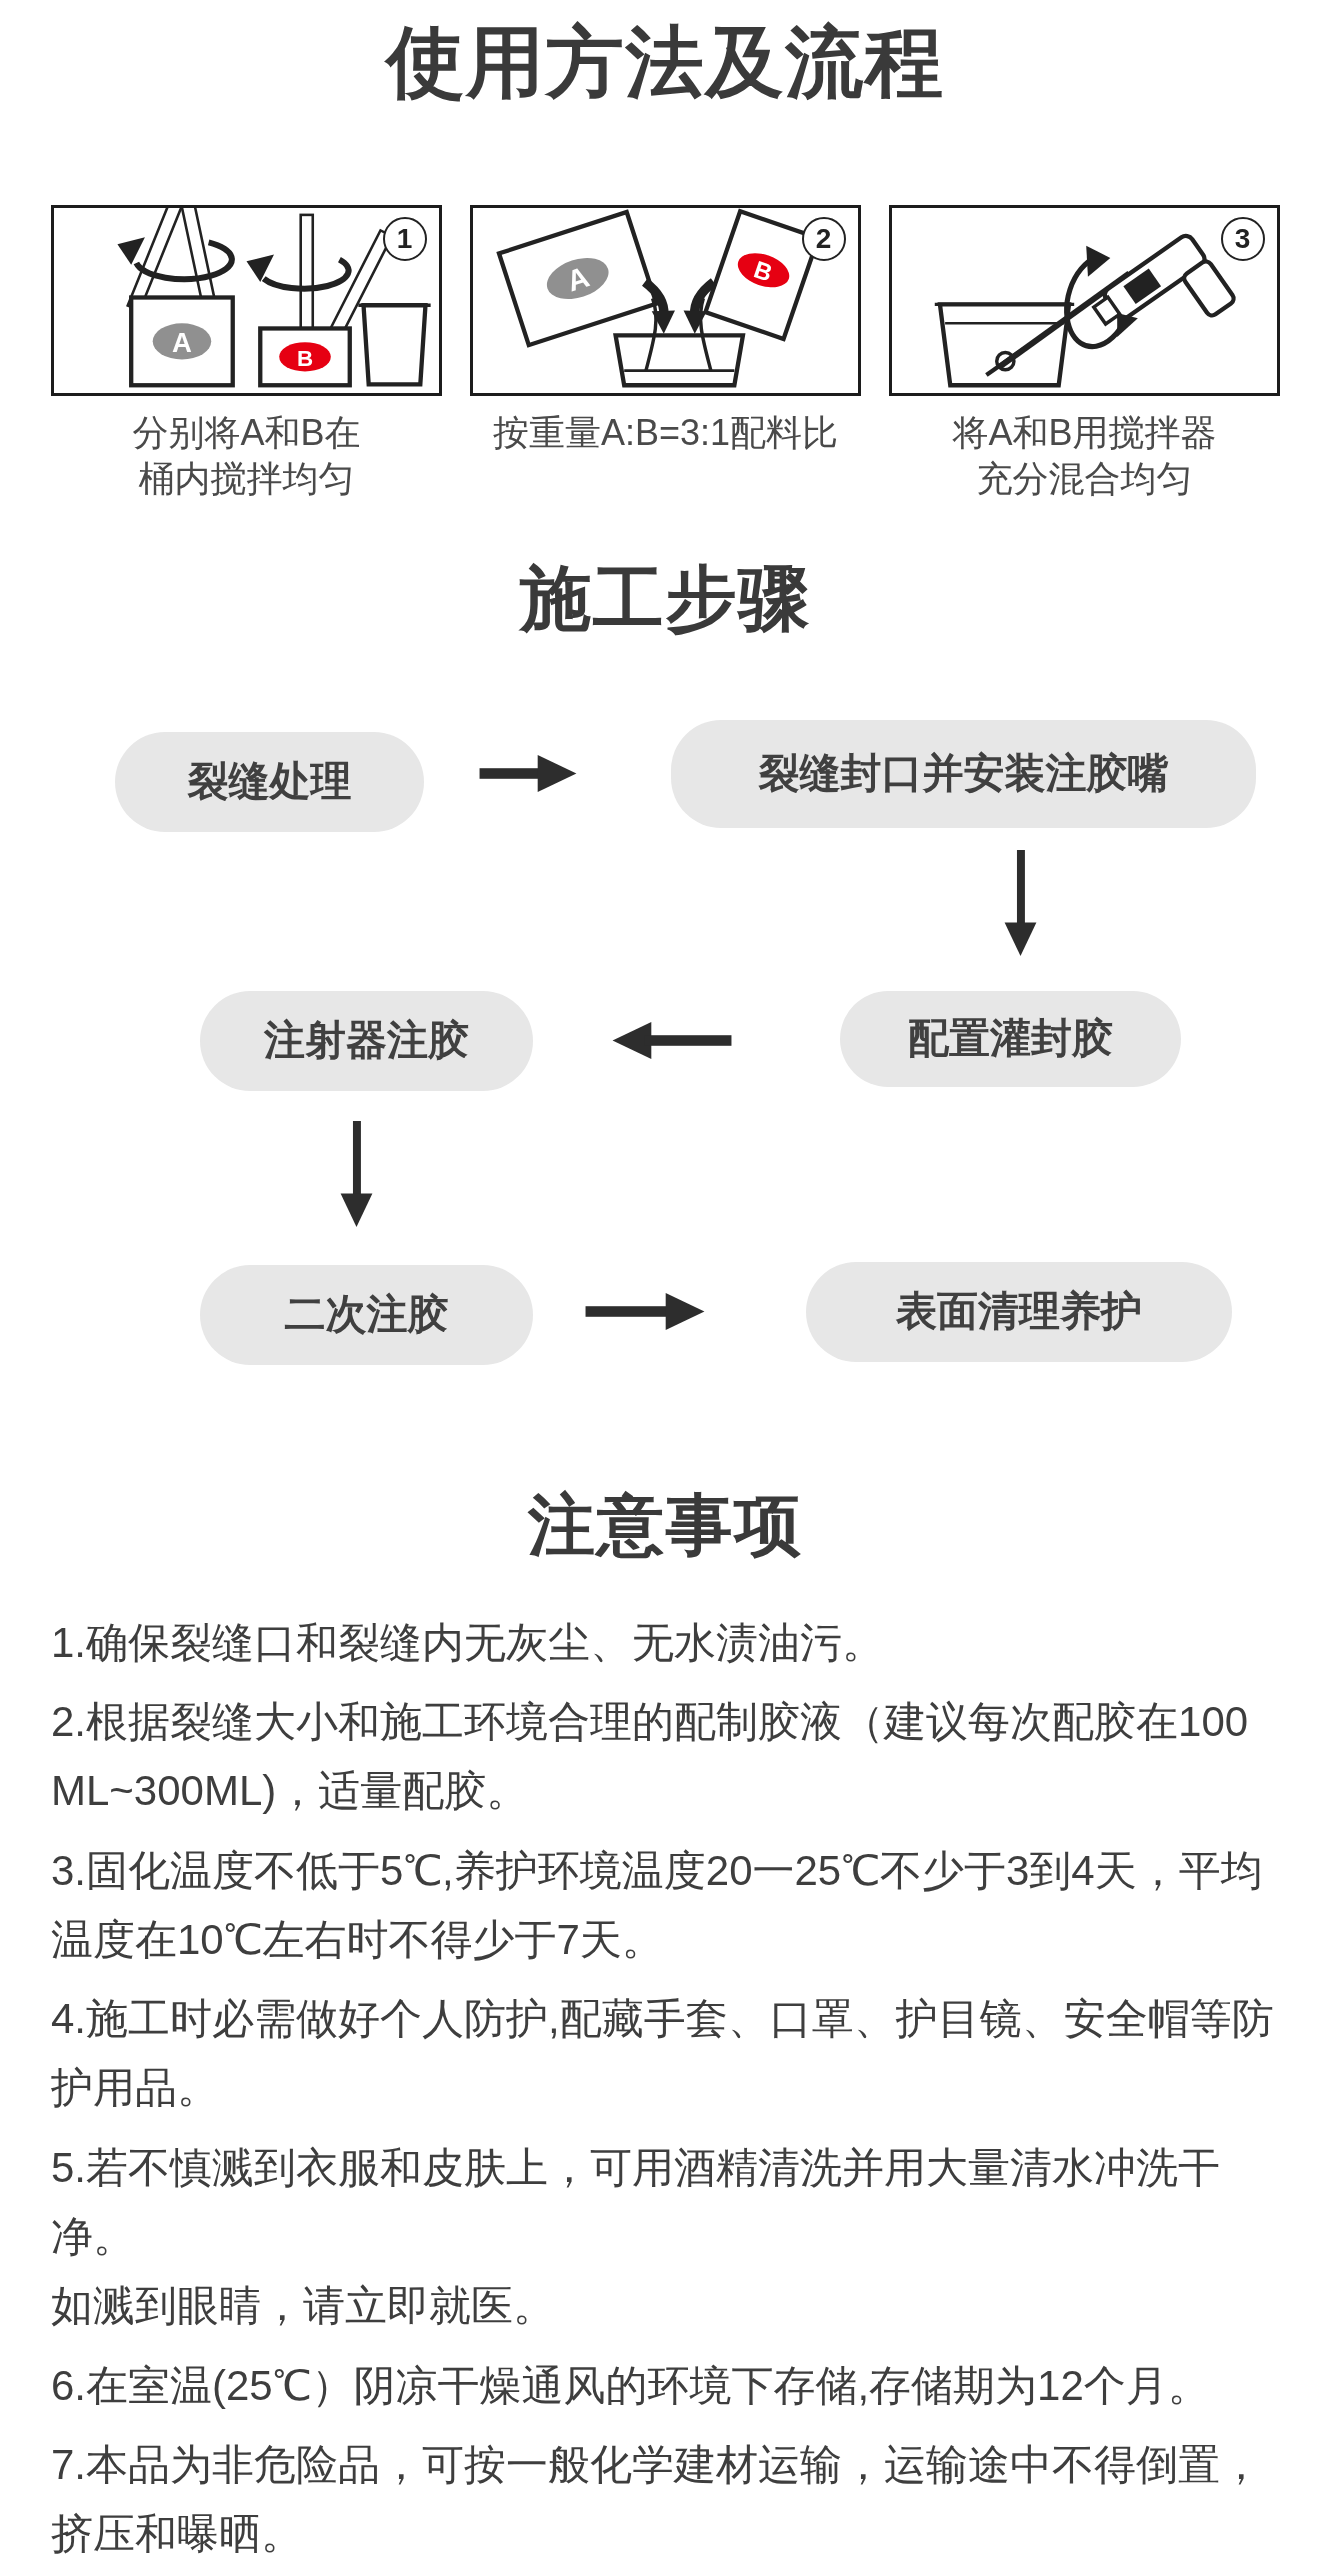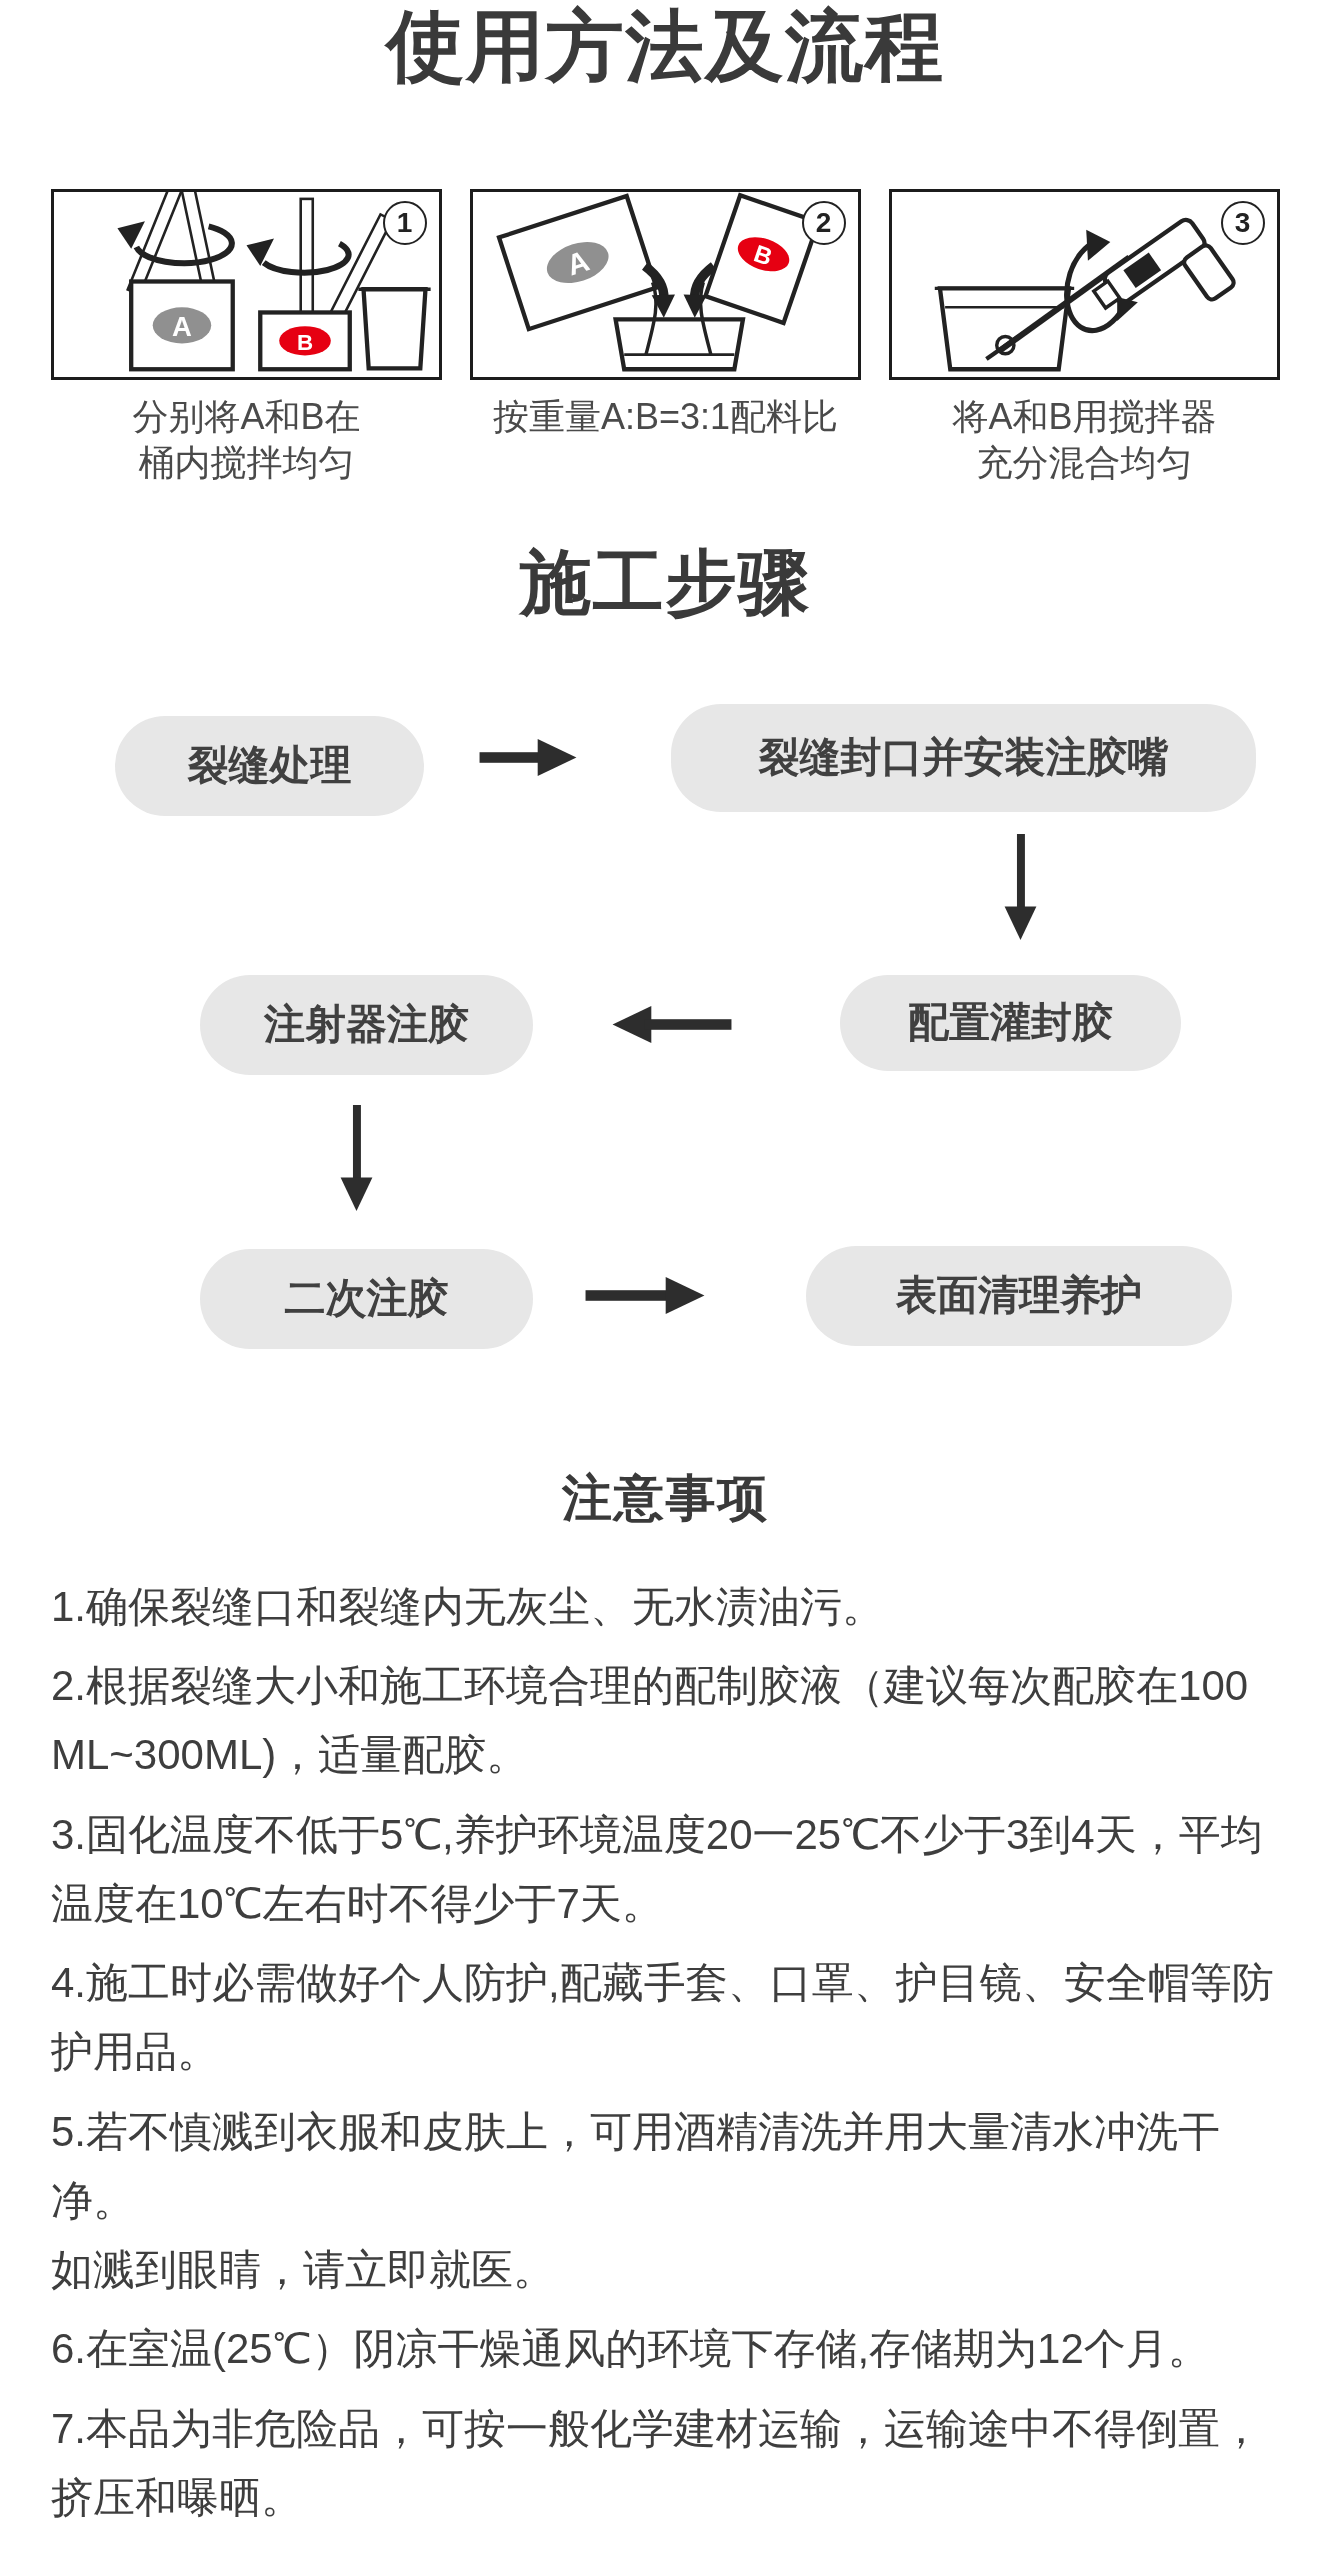--- a/index.html
+++ b/index.html
@@ -4,21 +4,21 @@
 <style>
   * { margin:0; padding:0; box-sizing:border-box; }
   html,body { background:#ffffff; }
   body {
     width:1331px; height:2576px; margin:0 auto; position:relative;
     overflow:hidden; font-family:"Liberation Sans", sans-serif; color:#3d3d3d;
   }
   .page-title, .section-title {
     text-align:center; font-weight:900; color:#3a3a3a; letter-spacing:1.8px;
   }
-  .page-title { font-size:78px; line-height:1.12; padding-top:3px; }
+  .page-title { font-size:78px; line-height:1.12; padding-top:19px; }
 
   
   .steps-row {
     display:flex; gap:28px; padding:0 51px; margin-top:99px;
   }
   .step-col { flex:1; min-width:0; }
   .panel {
     position:relative; height:191px; border:3.5px solid #1c1c1c; background:#fff;
   }
   .panel svg { display:block; width:100%; height:100%; }
@@ -50,21 +50,21 @@
   .flow-arrow { position:absolute; }
   .flow-arrow svg { display:block; }
   .ar1 { left:479px;  top:200px; }
   .ad1 { left:1001px; top:295px; }
   .al1 { left:612px;  top:467px; }
   .ad2 { left:337px;  top:566px; }
   .ar2 { left:585px;  top:738px; }
 
   
   .notes-section { margin-top:43px; }
-  .notes-section .section-title { font-size:50px; line-height:1.18; }
+  .notes-section .section-title { font-size:67px; line-height:1.18; }
   .notes-list { margin-top:44px; padding:0 51px; }
   .note-item {
     font-size:42px; line-height:69px; color:#3e3e3e;
     white-space:pre-line; margin-bottom:10.6px;
   }
 </style>
 </head>
 <body>
 
 <h1 class="page-title">使用方法及流程</h1>

